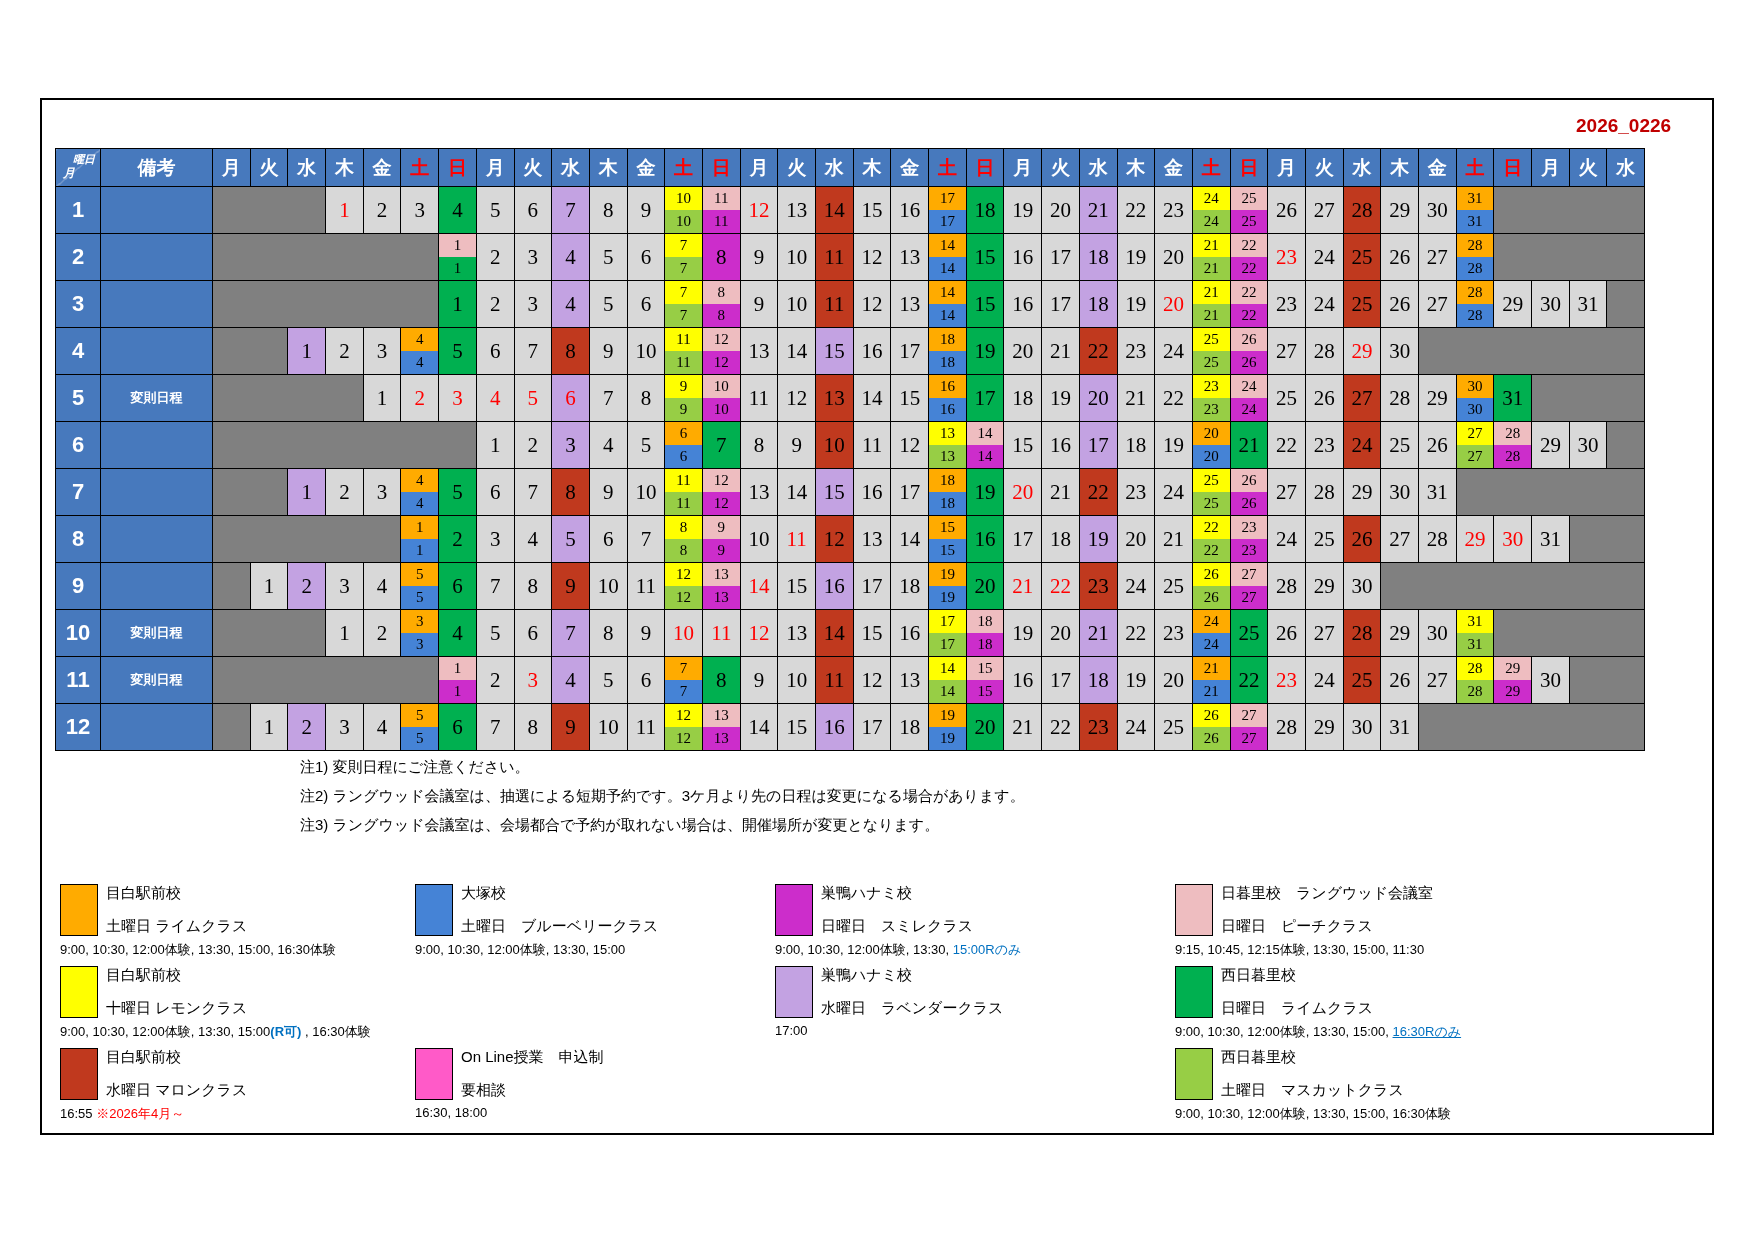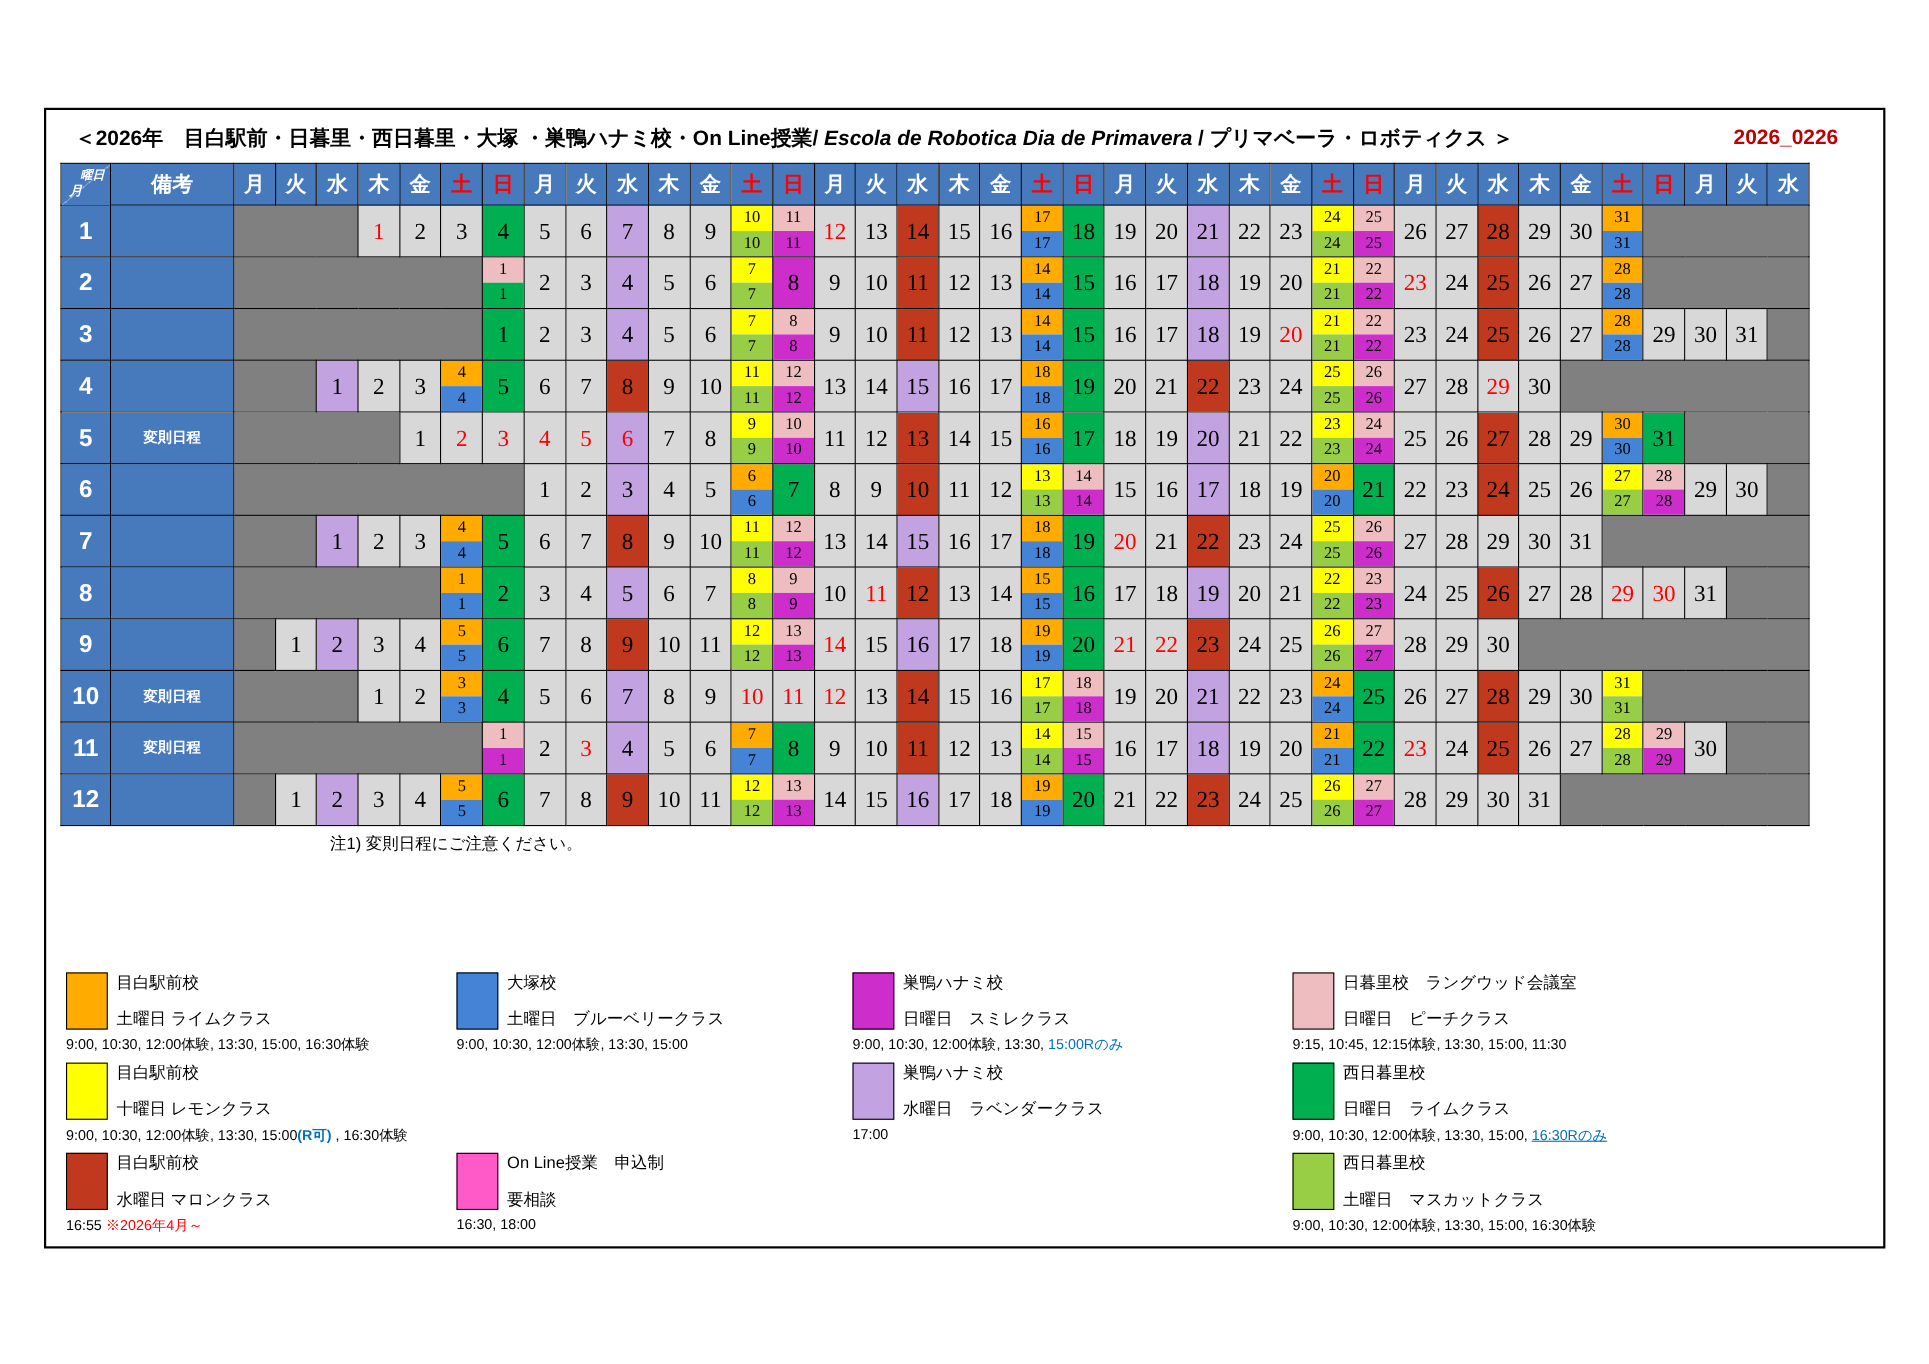--- a/index.html
+++ b/index.html
@@ -33,23 +33,20 @@
   .lg-lines{position:absolute;left:46px;top:0;height:52px;display:flex;flex-direction:column;justify-content:space-between;}
   .lg-lines div{font-size:15px;color:#000;white-space:nowrap;}
   .lg-times{position:absolute;left:0;top:57px;font-size:13px;color:#000;white-space:nowrap;}
 </style>
 </head>
 <body>
 
 <div id="page">
   <div id="frame"></div>
 
-  <div id="title">
-    <span>＜2026年　目白駅前・日暮里・西日暮里・大塚 ・巣鴨ハナミ校・On Line授業/ </span><span class="it">Escola de Robotica Dia de Primavera</span><span> / プリマベーラ・ロボティクス ＞</span>
-  </div>
   <div id="version" style="color: rgb(192, 0, 0);">2026_0226</div>
 
   <table id="cal">
     <colgroup id="cal-cols">
         <col style="width: 45px;">
         <col style="width: 112px;">
         <col style="width: 37.7px;">
         <col style="width: 37.7px;">
         <col style="width: 37.7px;">
         <col style="width: 37.7px;">
@@ -785,20 +782,22 @@
           <td class="day" style="background: rgb(216, 216, 216);">29</td>
           <td class="day" style="background: rgb(216, 216, 216);">30</td>
           <td class="day" style="background: rgb(216, 216, 216);">31</td>
           <td colspan="6" style="background: rgb(128, 128, 128);"></td>
         </tr>
       </tbody>
   </table>
 
   <div id="notes">
     <div>注1) 変則日程にご注意ください。</div>
+    <div>注2) ラングウッド会議室は、抽選による短期予約です。3ケ月より先の日程は変更になる場合があります。</div>
+    <div>注3) ラングウッド会議室は、会場都合で予約が取れない場合は、開催場所が変更となります。</div>
   </div>
 
   <div id="legend">
       <div class="lg-item" style="left: 60px; top: 884px;">
         <div class="lg-swatch" style="background: rgb(255, 171, 0);"></div>
         <div class="lg-lines">
           <div>目白駅前校</div>
           <div>土曜日 ライムクラス</div>
         </div>
         <div class="lg-times"><span>9:00, 10:30, 12:00体験, 13:30, 15:00, 16:30体験</span></div>

